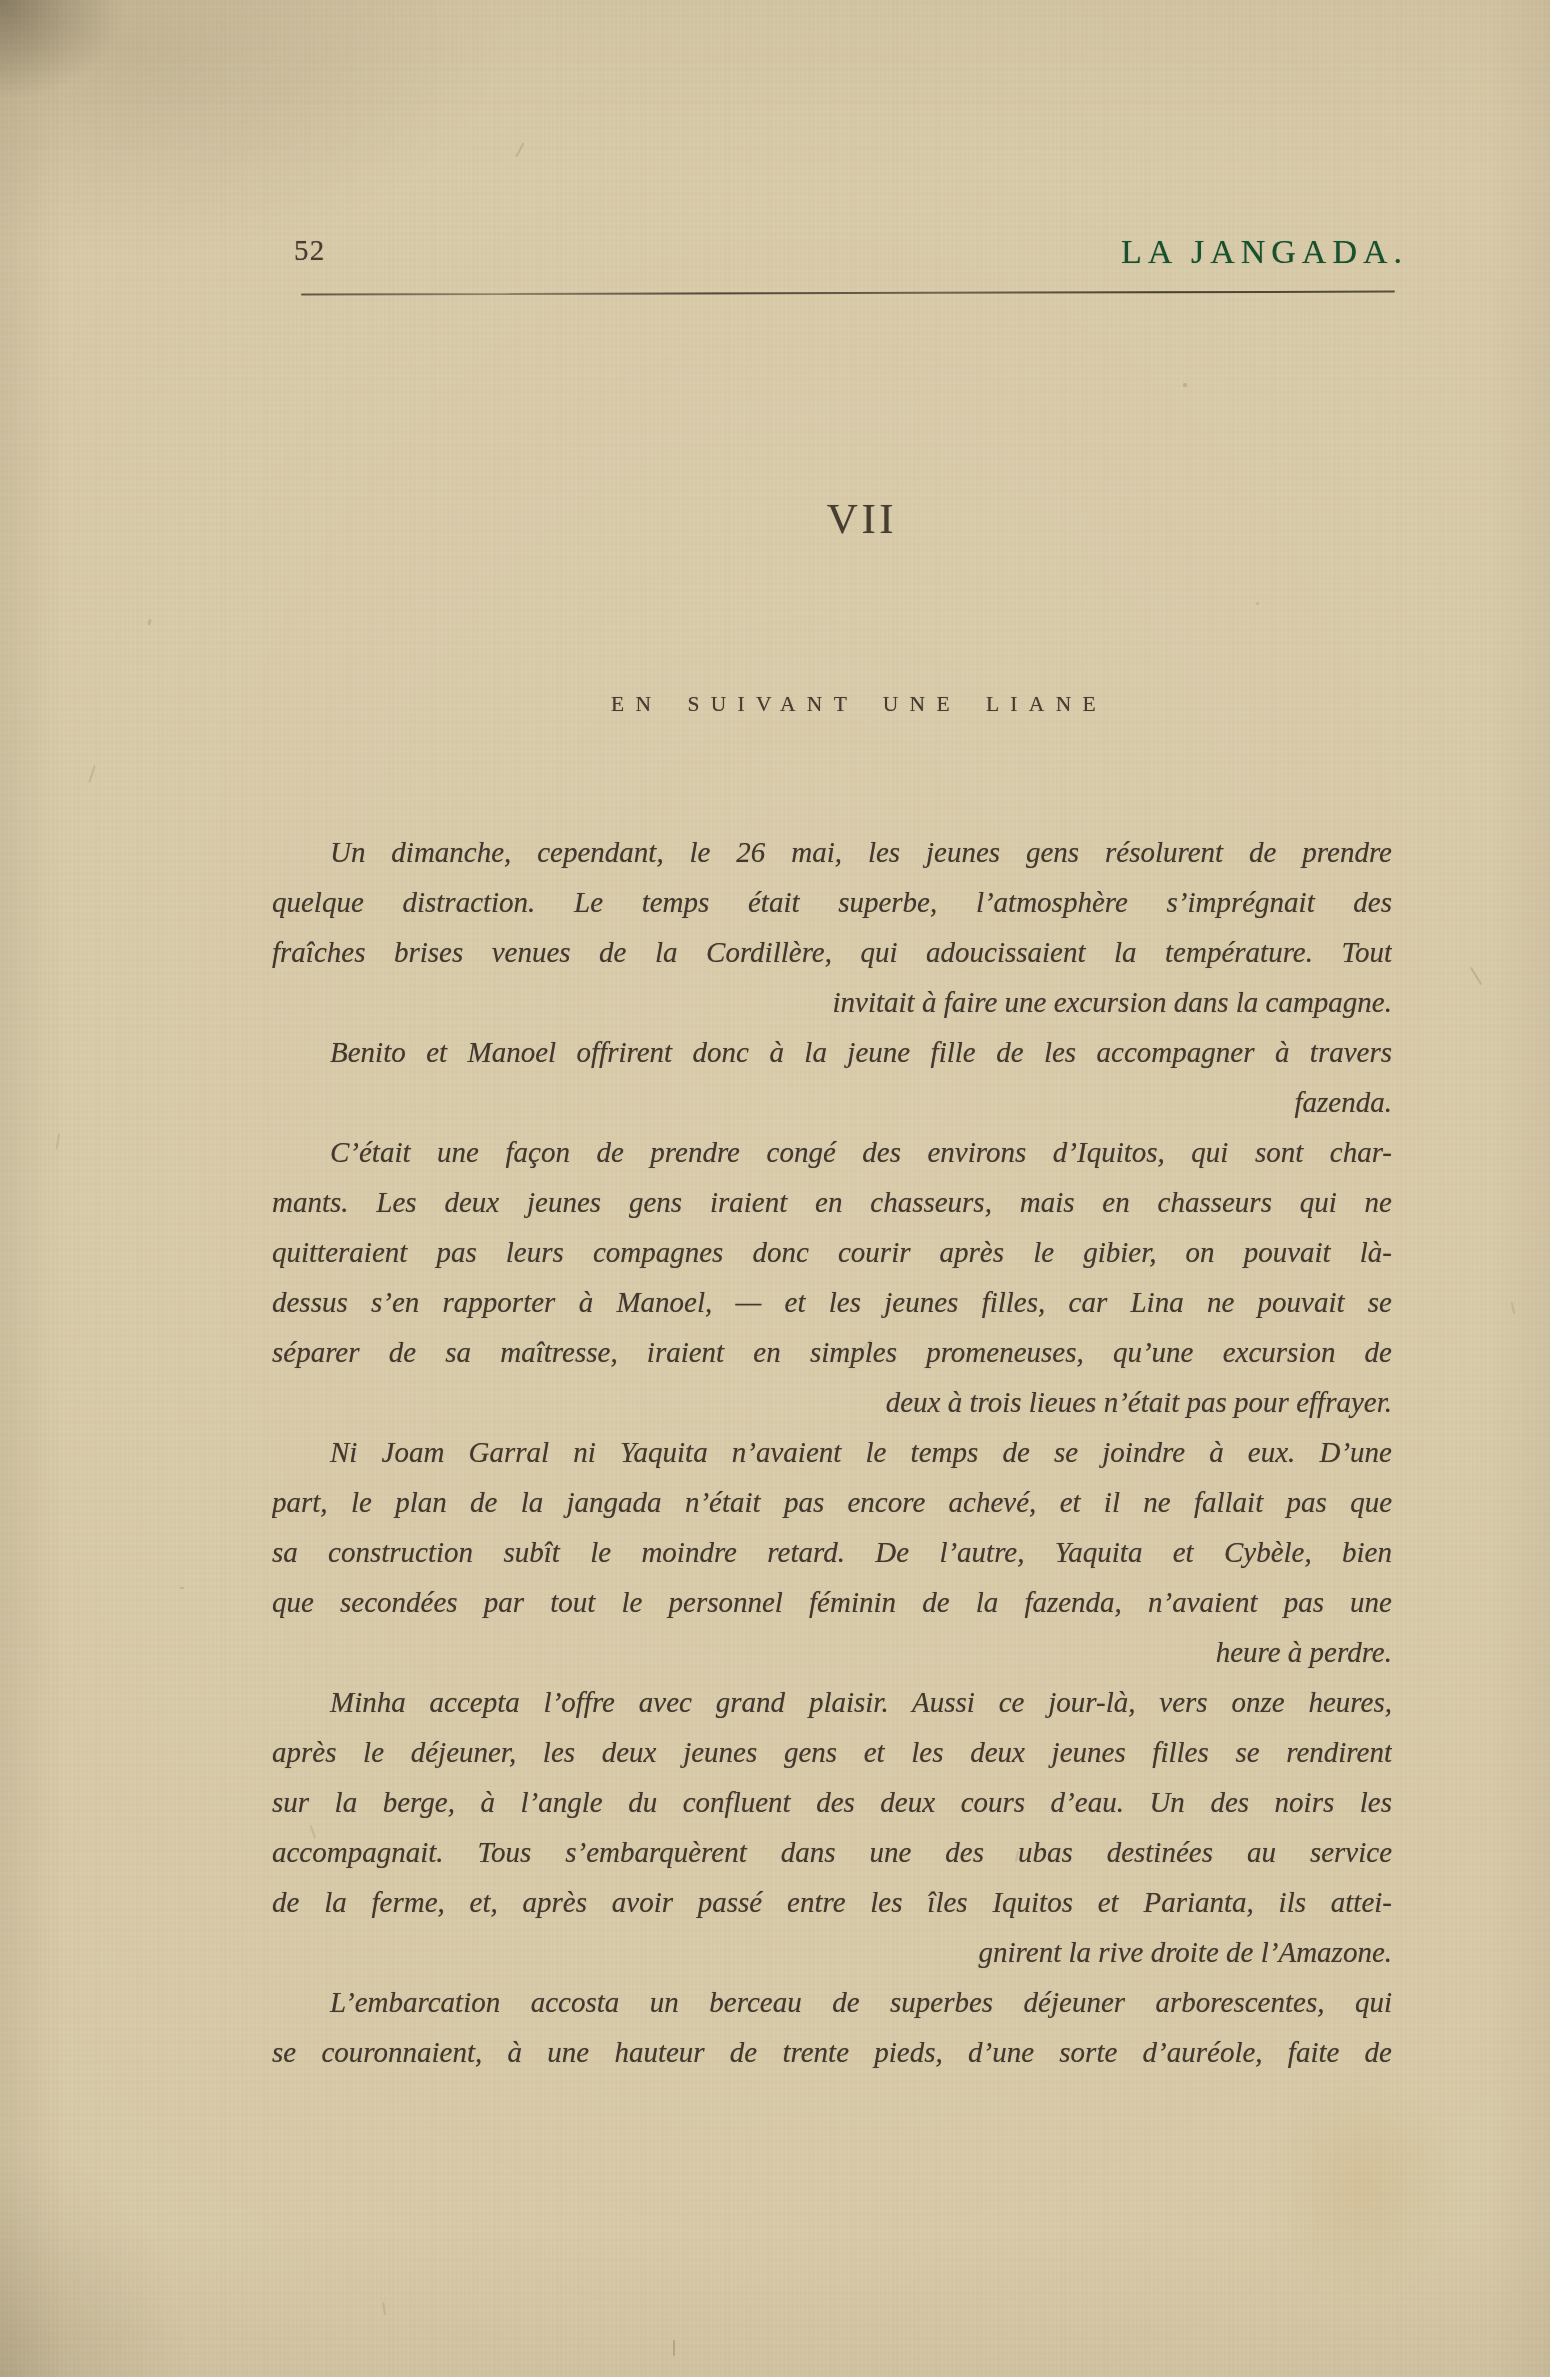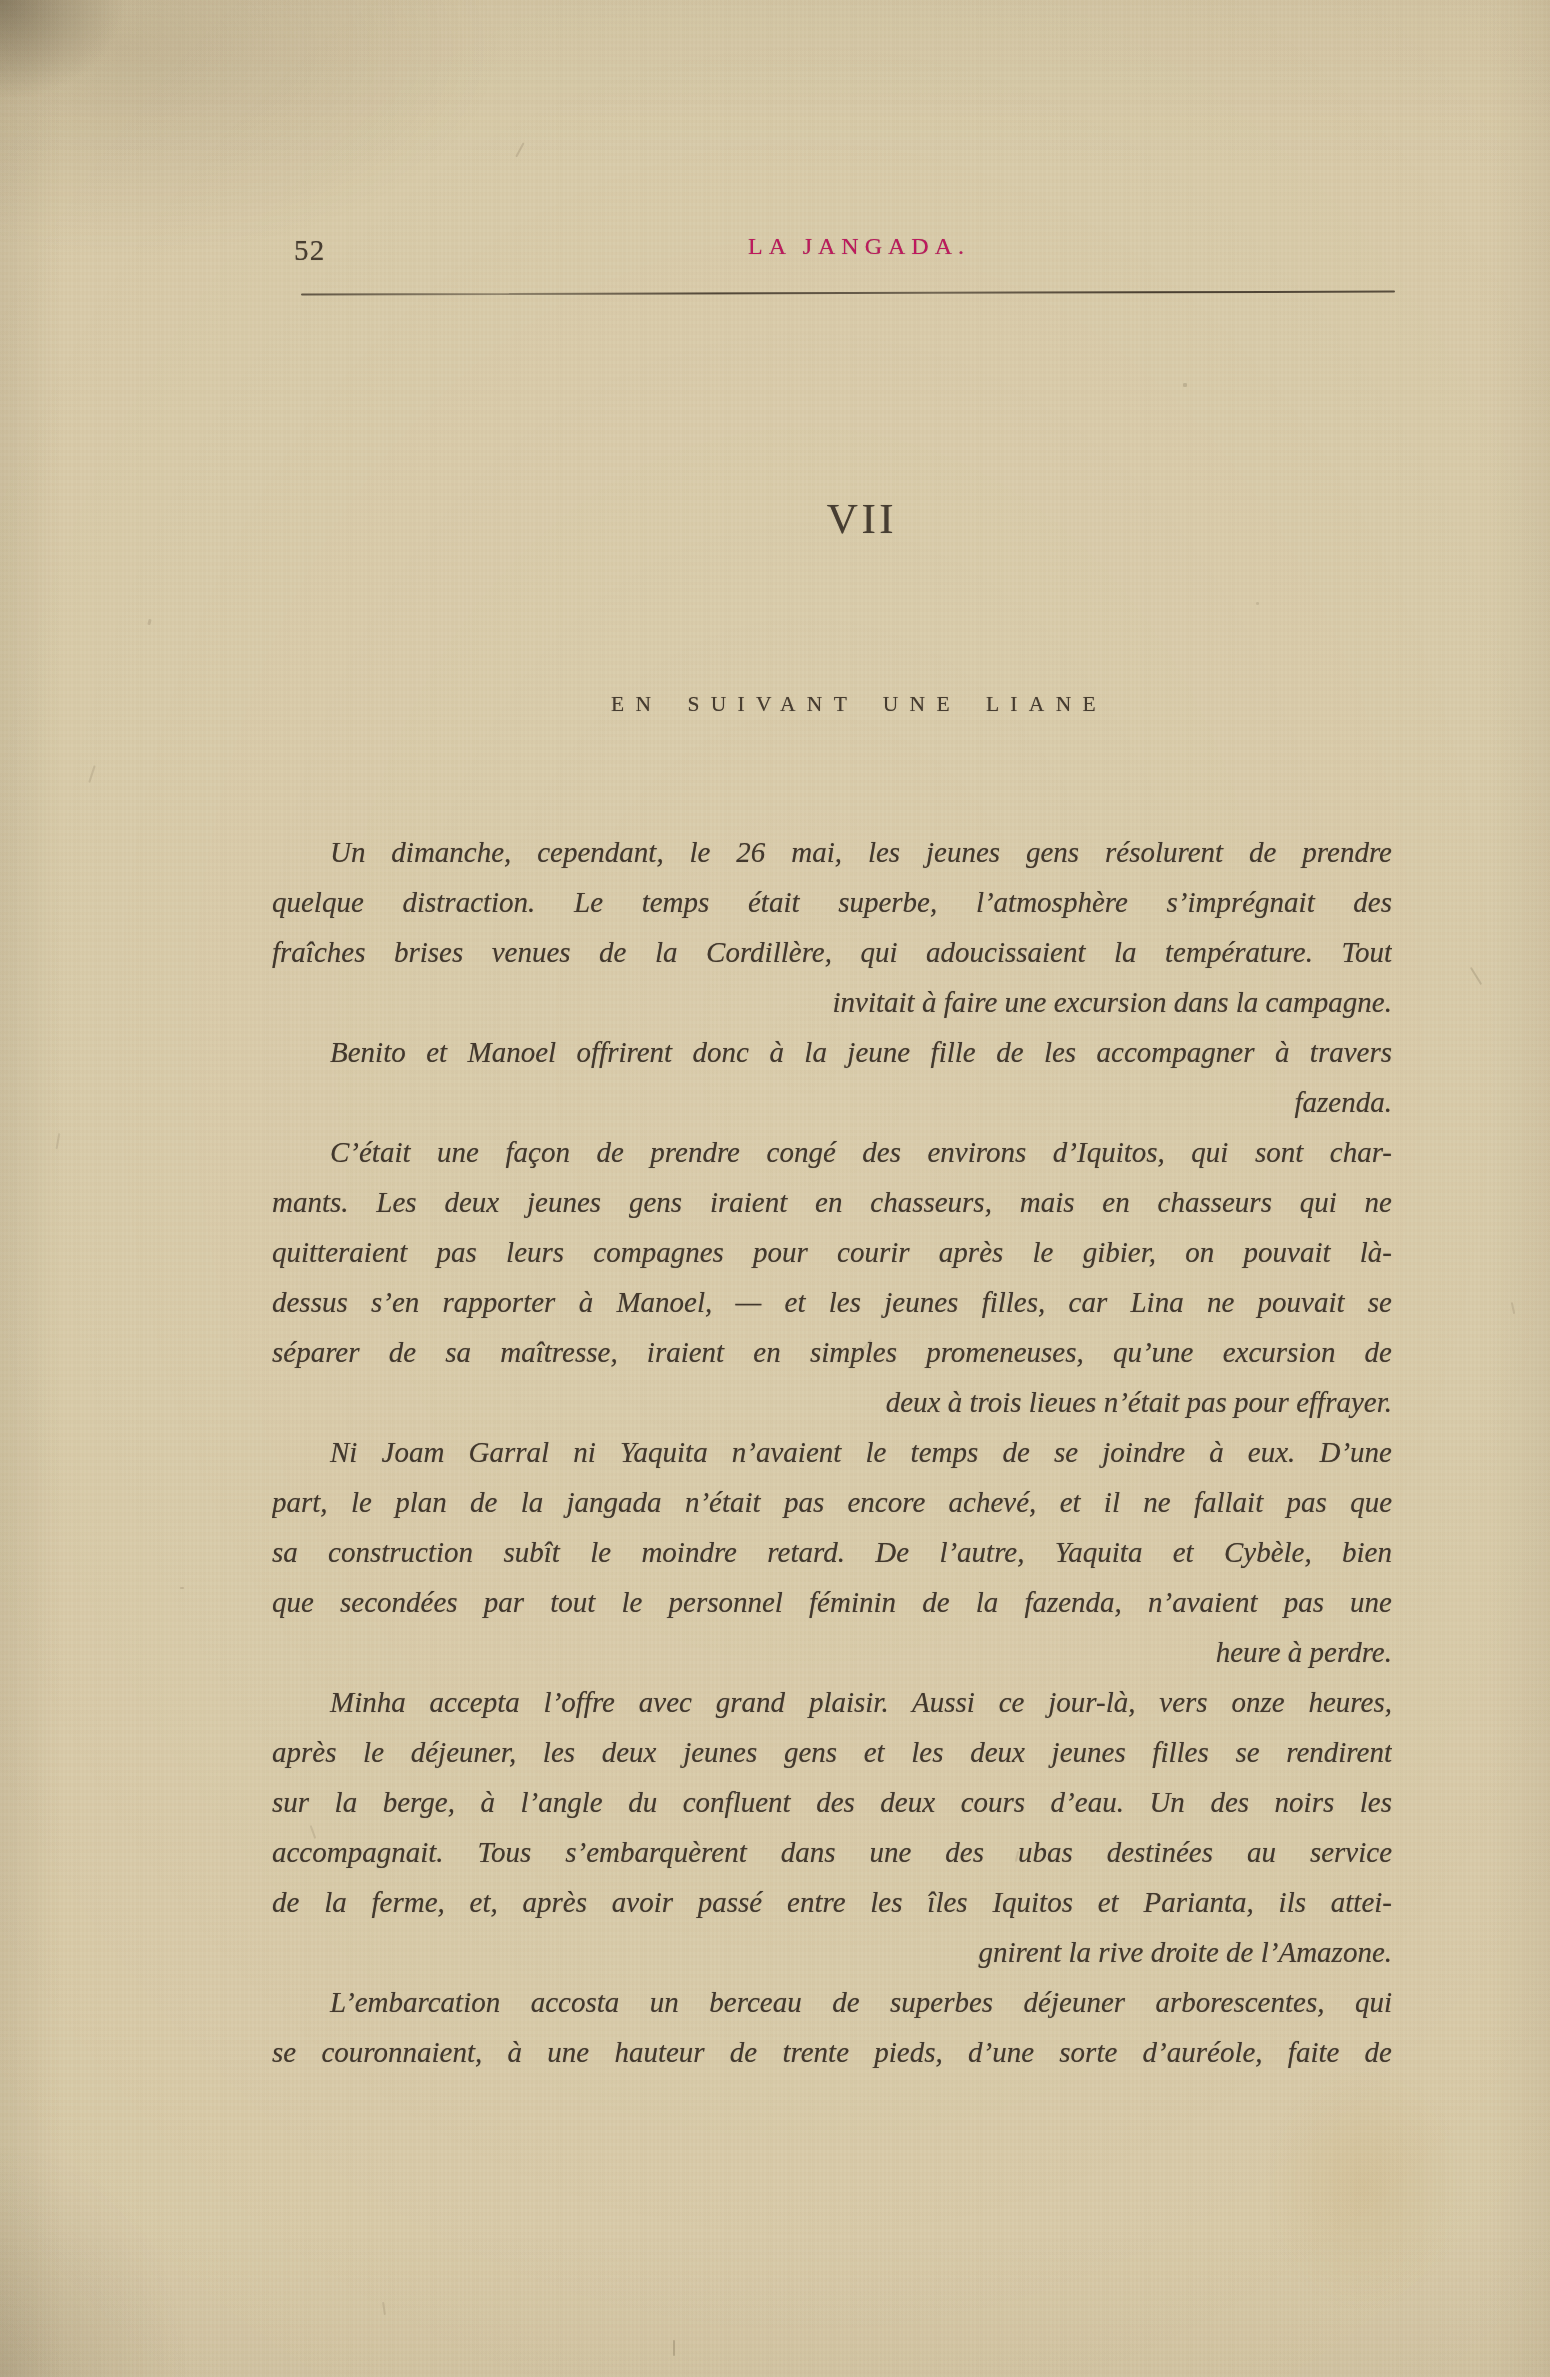--- a/index.html
+++ b/index.html
@@ -21,21 +21,21 @@
   }
   .ink{ text-shadow:0 0 0.8px rgba(67,57,46,0.55); }
 
   
   .page-number{
     position:absolute; left:294px; top:234px;
     font-size:29px; letter-spacing:1.2px; color:#473d31;
   }
   .running-title{
     position:absolute; left:310px; top:233px; width:1098px;
-    text-align:center; font-size:24px; letter-spacing:6px; color:#be185d;
+    text-align:right; font-size:34px; letter-spacing:6px; color:#14532d;
   }
   .header-rule{
     position:absolute; left:301px; top:292px; width:1094px; height:2.4px;
     border-radius:1.8px; transform:rotate(-0.15deg);
     background:linear-gradient(90deg,
       rgba(58,48,36,0.75), rgba(58,48,36,0.45) 18%, rgba(58,48,36,0.85) 38%,
       rgba(58,48,36,0.65) 58%, rgba(58,48,36,0.9) 78%, rgba(58,48,36,0.8));
   }
 
   
@@ -85,21 +85,21 @@
     <div class="line">fraîches brises venues de la Cordillère, qui adoucissaient la température. Tout</div>
     <div class="line last">invitait à faire une excursion dans la campagne.</div>
   </div>
   <div>
     <div class="line first">Benito et Manoel offrirent donc à la jeune fille de les accompagner à travers</div>
     <div class="line last">fazenda.</div>
   </div>
   <div>
     <div class="line first">C’était une façon de prendre congé des environs d’Iquitos, qui sont char-</div>
     <div class="line">mants. Les deux jeunes gens iraient en chasseurs, mais en chasseurs qui ne</div>
-    <div class="line">quitteraient pas leurs compagnes pour courir après le gibier, on pouvait là-</div>
+    <div class="line">quitteraient pas leurs compagnes donc courir après le gibier, on pouvait là-</div>
     <div class="line">dessus s’en rapporter à Manoel, — et les jeunes filles, car Lina ne pouvait se</div>
     <div class="line">séparer de sa maîtresse, iraient en simples promeneuses, qu’une excursion de</div>
     <div class="line last">deux à trois lieues n’était pas pour effrayer.</div>
   </div>
   <div>
     <div class="line first">Ni Joam Garral ni Yaquita n’avaient le temps de se joindre à eux. D’une</div>
     <div class="line">part, le plan de la jangada n’était pas encore achevé, et il ne fallait pas que</div>
     <div class="line">sa construction subît le moindre retard. De l’autre, Yaquita et Cybèle, bien</div>
     <div class="line">que secondées par tout le personnel féminin de la fazenda, n’avaient pas une</div>
     <div class="line last">heure à perdre.</div>

